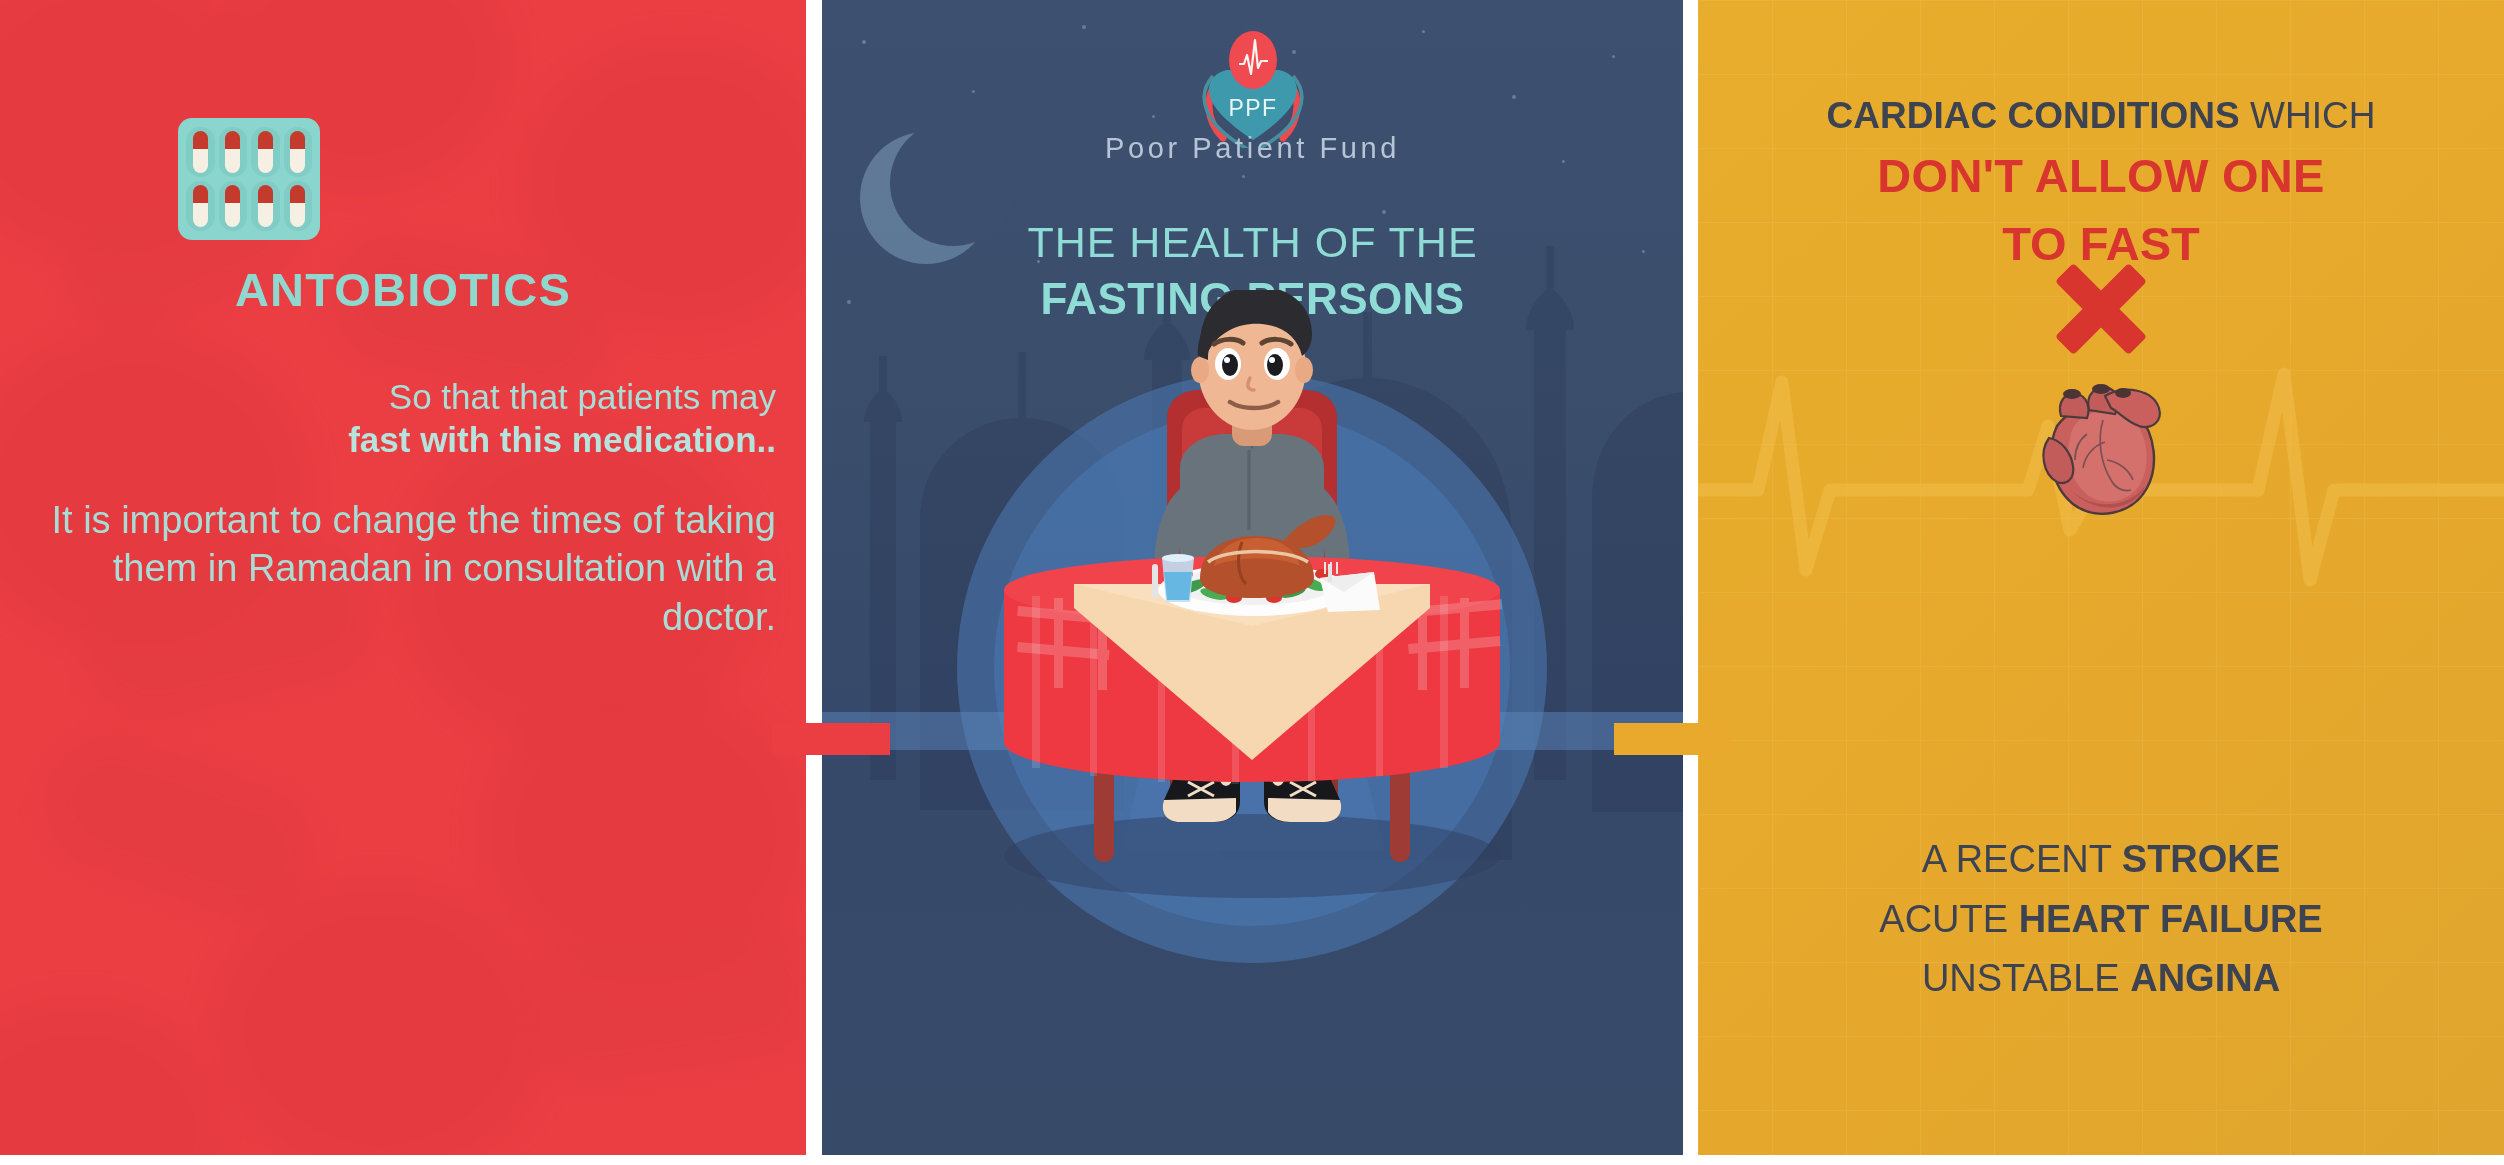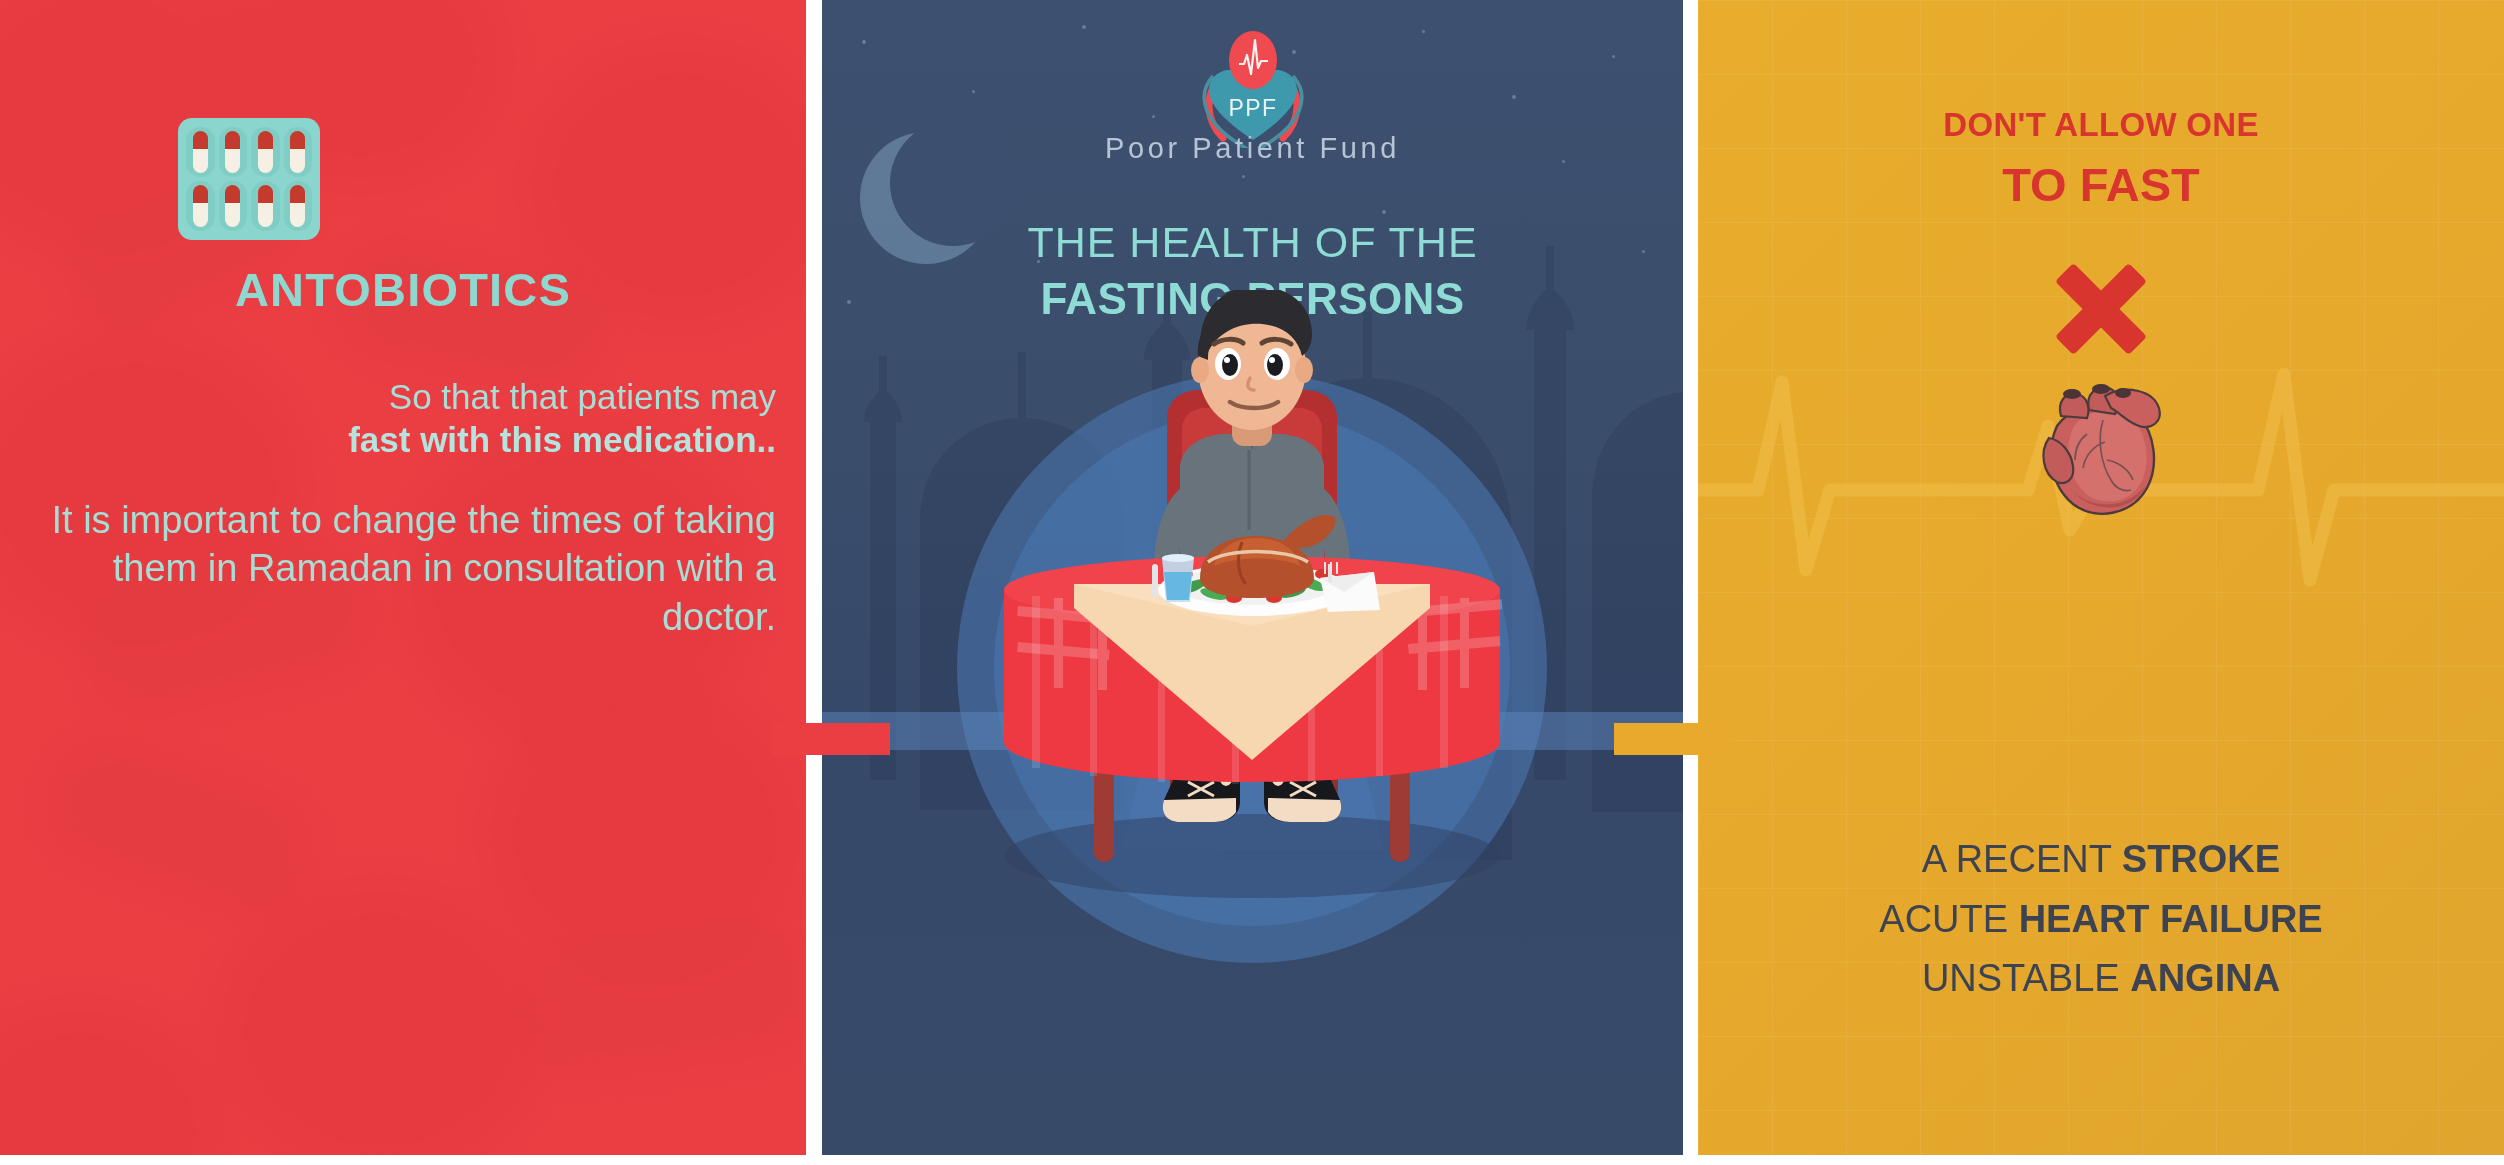--- a/index.html
+++ b/index.html
@@ -115,21 +115,21 @@
     background-size:74px 74px;
   }
   .r-head {
     position:absolute; left:24px; right:24px; top:95px; text-align:center;
     line-height:1.15;
   }
   .r-head .rl1 { font-size:37px; color:#3d4350; }
   .r-head .rl1 b { font-weight:700; }
   .r-head .rl1 span { font-weight:300; }
   .r-head .rl2 {
-    font-size:33px; font-weight:700; color:#d8352f; margin-top:11px;
+    font-size:47px; font-weight:700; color:#d8352f; margin-top:11px;
     letter-spacing:.3px;
   }
   .r-head .rl3 {
     font-size:47px; font-weight:700; color:#d8352f; margin-top:14px;
   }
   #xmark { position:absolute; left:0; right:0; top:263px; height:90px; }
   #xmark svg { display:block; margin:0 auto; }
   #heart-ill { position:absolute; left:0; right:0; top:368px; height:152px; }
   #heart-ill svg { display:block; margin:0 auto; }
   .r-list {
@@ -411,20 +411,23 @@
   </div>
 
   <div class="panel" id="panel-right">
     <div class="grid-tex"></div>
 
     <svg style="position:absolute; left:0; top:330px; width:806px; height:280px;" viewBox="0 0 806 280" preserveAspectRatio="none">
       <path d="M0 160 L60 160 L84 52 L108 240 L132 160 L330 160 L350 96 L372 200 L396 160 L560 160 L586 44 L612 250 L636 160 L806 160" stroke="#f0bd4a" stroke-width="13" fill="none" opacity=".55" stroke-linejoin="round" stroke-linecap="round"></path>
     </svg>
 
     <div class="r-head">
+      <div class="rl1">
+        <b>CARDIAC CONDITIONS</b><span> WHICH</span>
+      </div>
       <div class="rl2">DON'T ALLOW ONE</div>
       <div class="rl3">TO FAST</div>
     </div>
 
     <div id="xmark">
       <svg width="116" height="92" viewBox="0 0 116 92">
         <g fill="#d8352f">
           <rect x="6" y="33" width="104" height="26" rx="4" transform="rotate(45 58 46)"></rect>
           <rect x="6" y="33" width="104" height="26" rx="4" transform="rotate(-45 58 46)"></rect>
         </g>

